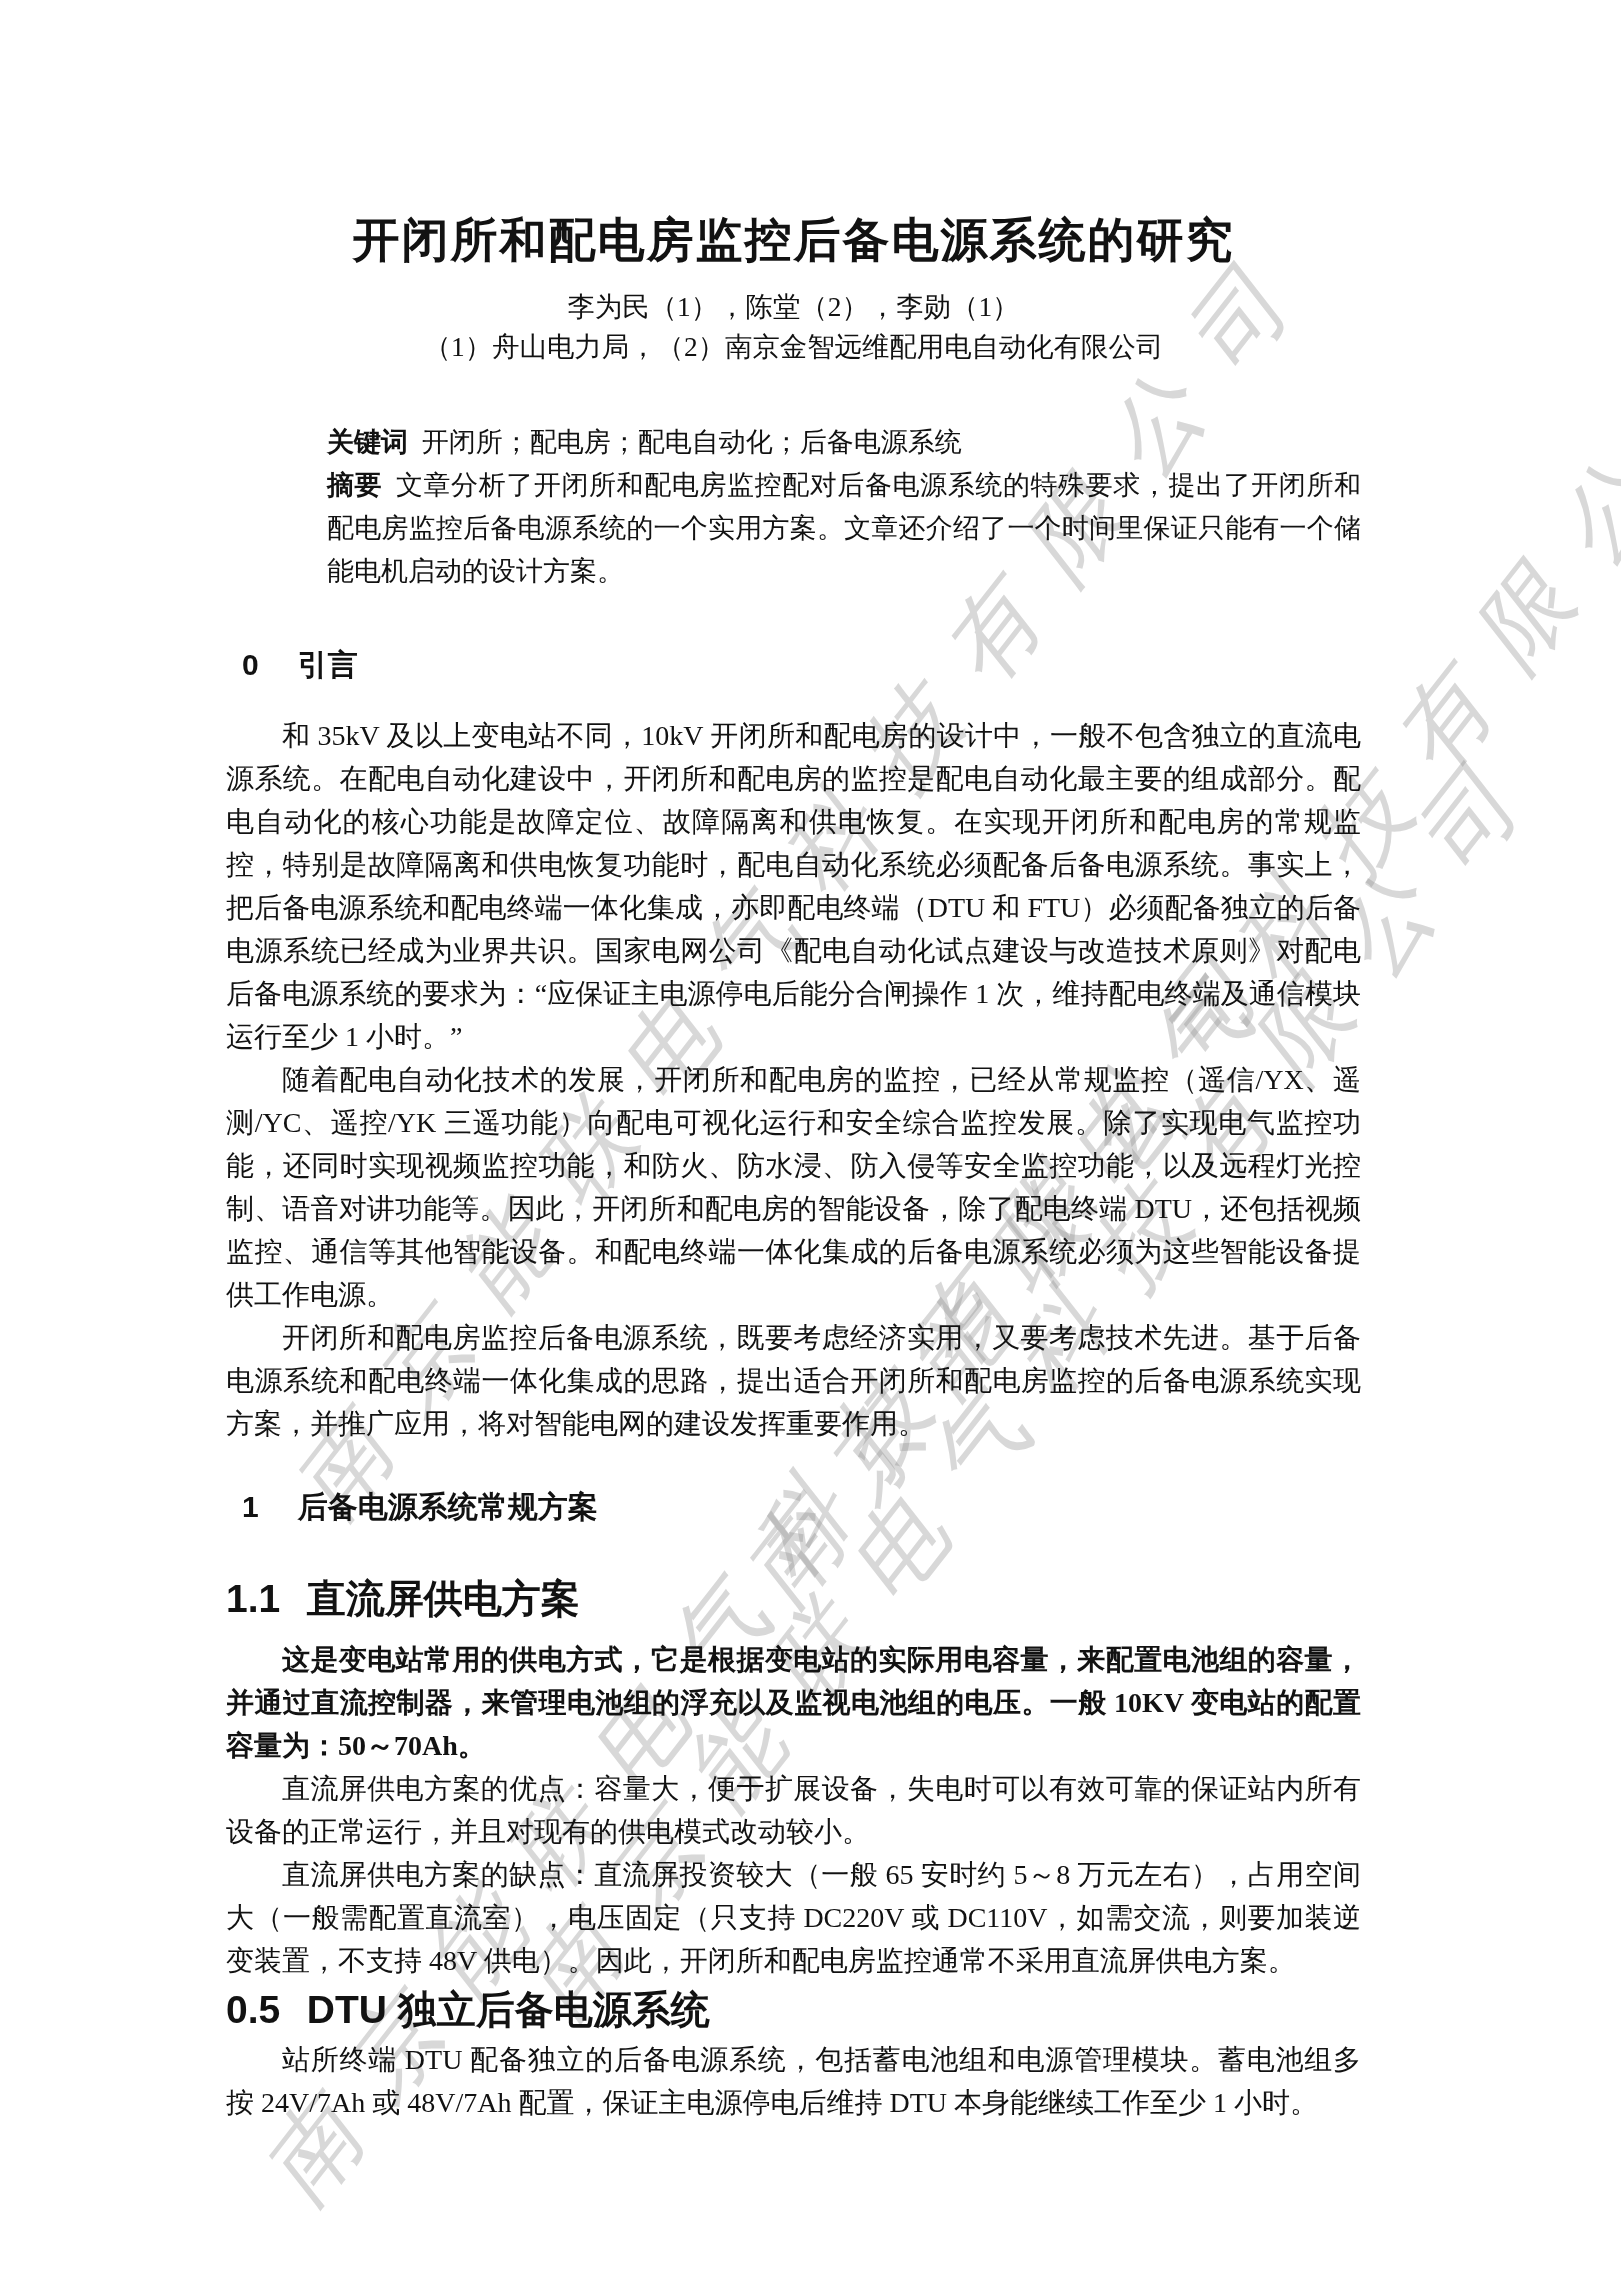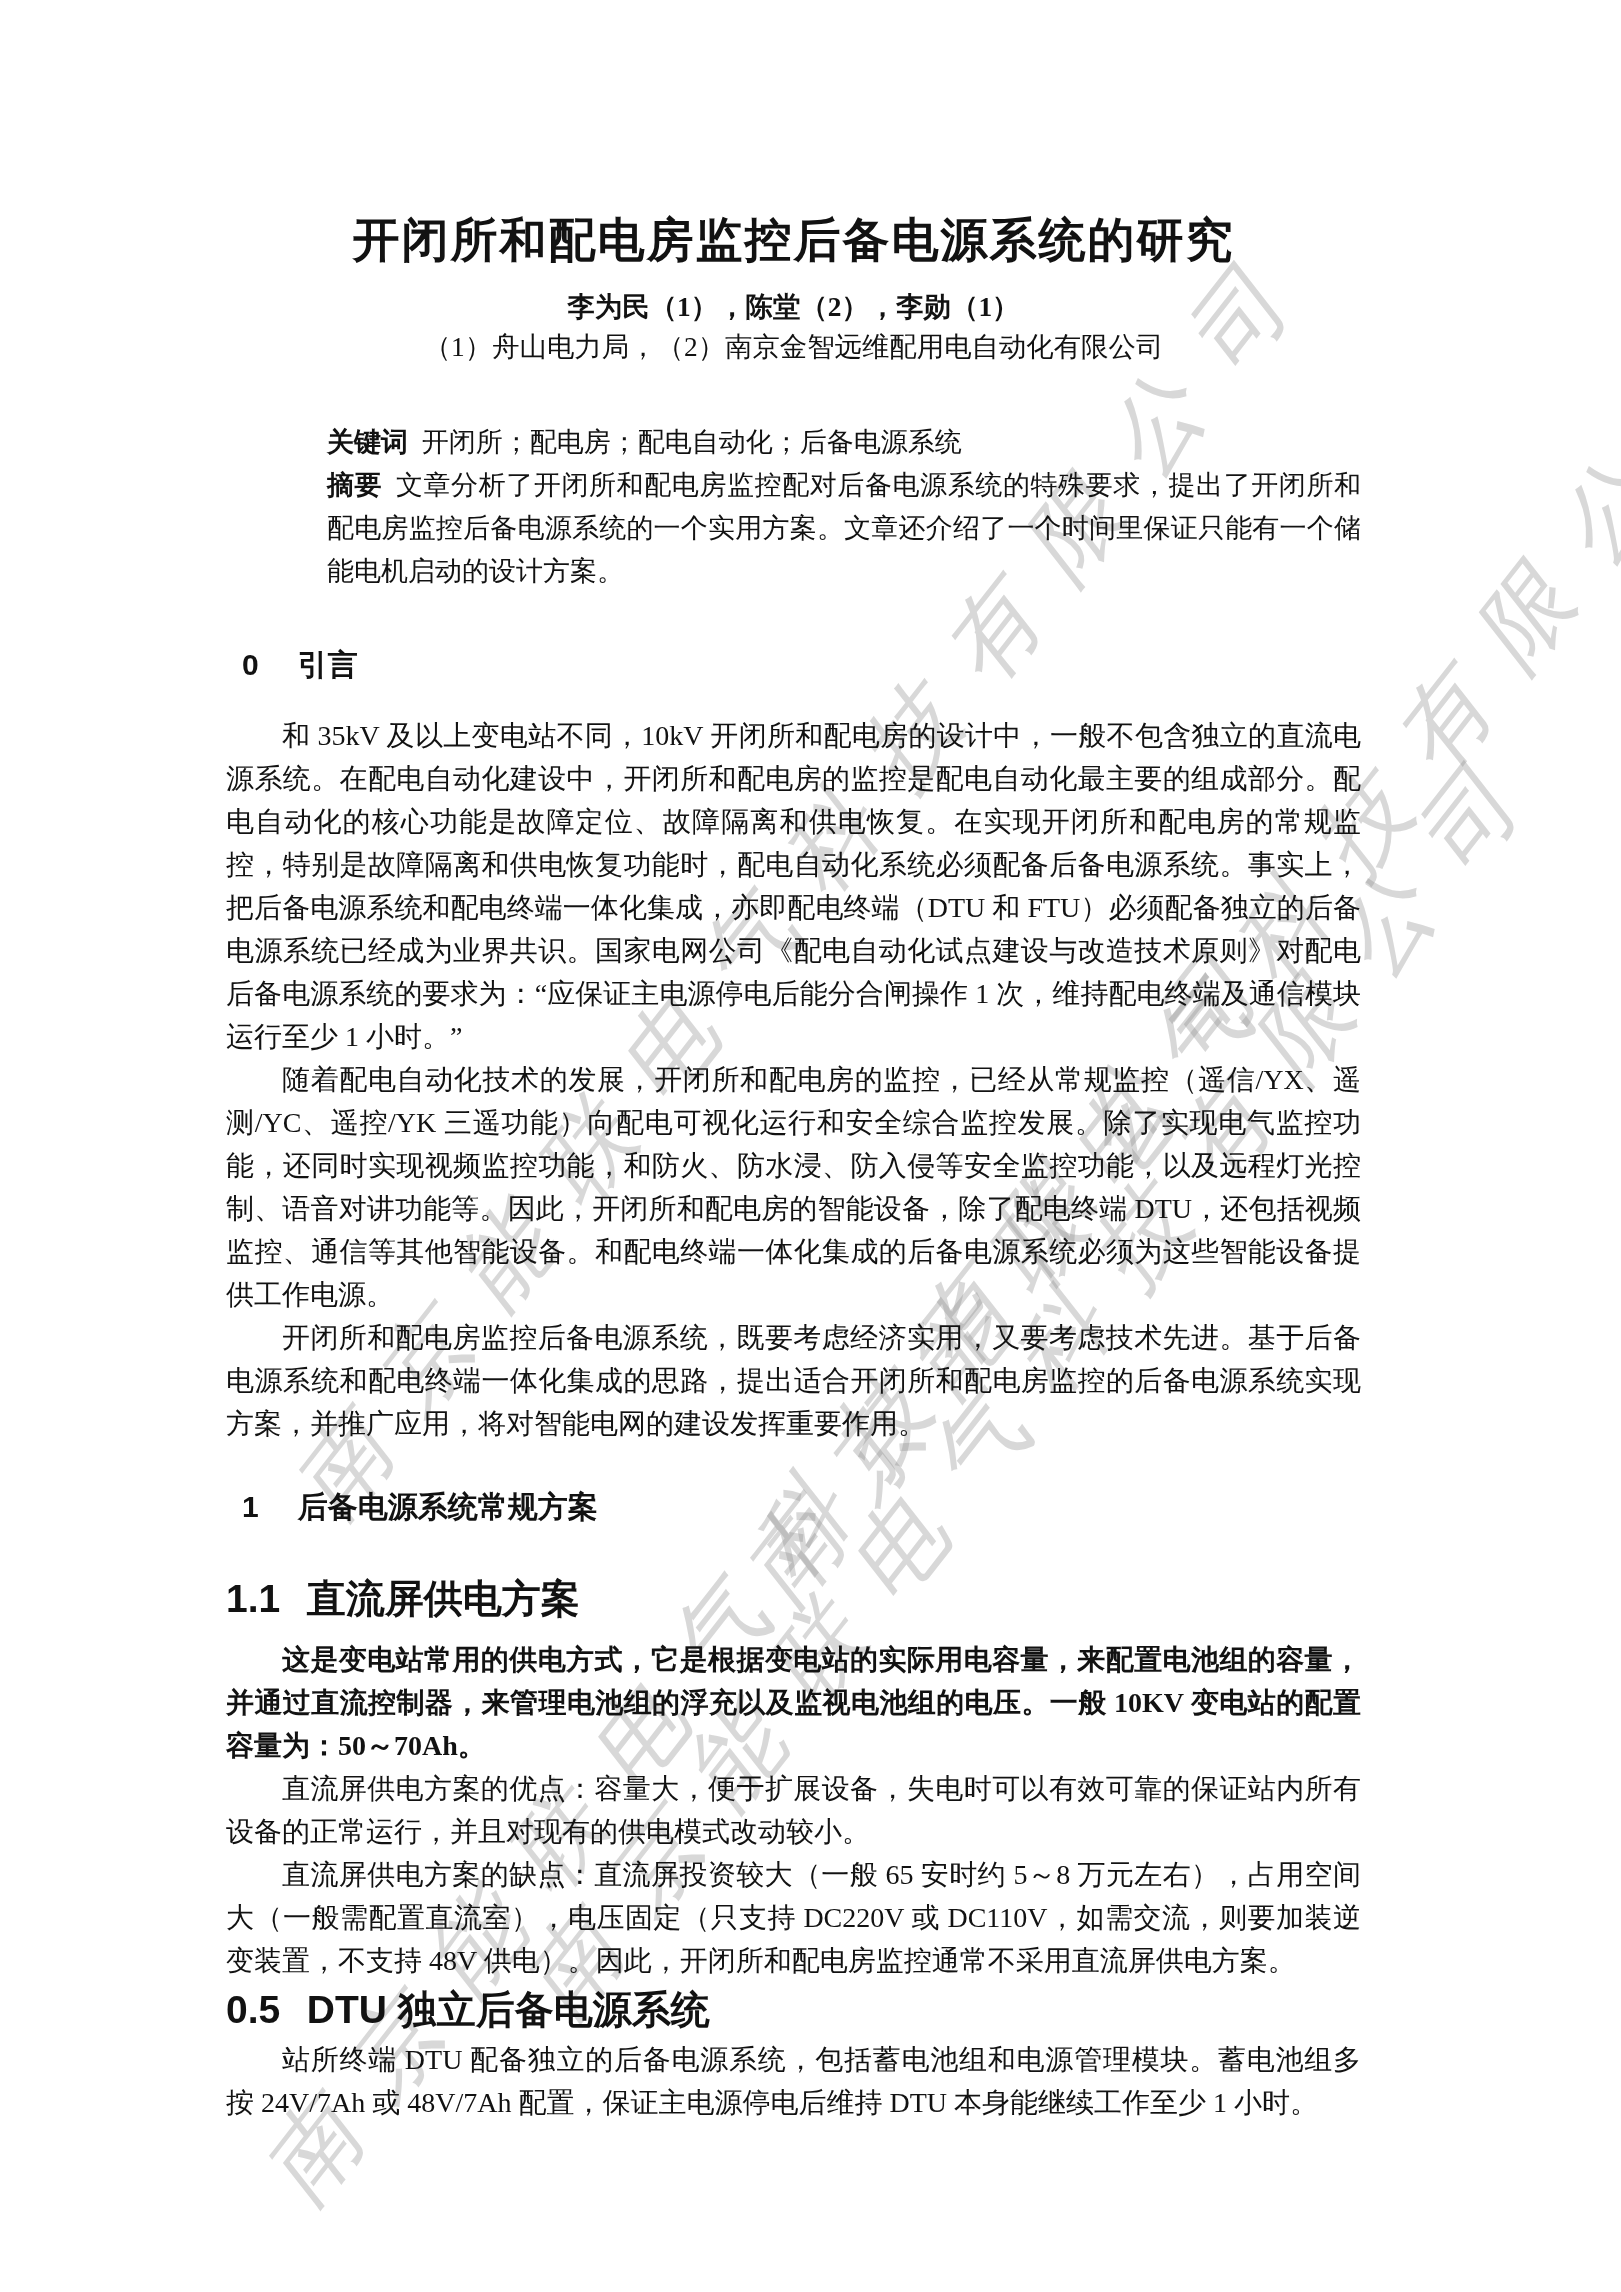--- a/index.html
+++ b/index.html
@@ -39,21 +39,21 @@
   .title{
     margin:215px 0 0 0;
     text-align:center;
     font-family:"Liberation Sans","DejaVu Sans",sans-serif;
     font-weight:700;
     font-size:47px;line-height:49px;
     letter-spacing:2px;
   }
   .authors{
     margin-top:26.5px;text-align:center;
-    font-size:27.4px;line-height:32px;font-weight:bold;
+    font-size:27.4px;line-height:32px;
   }
   .affiliation{
     margin-top:8px;text-align:center;
     font-size:27.4px;line-height:33px;
   }
   .abstract-block{
     margin:57px 0 0 101px;
   }
   .abs-line{
     margin:0;

